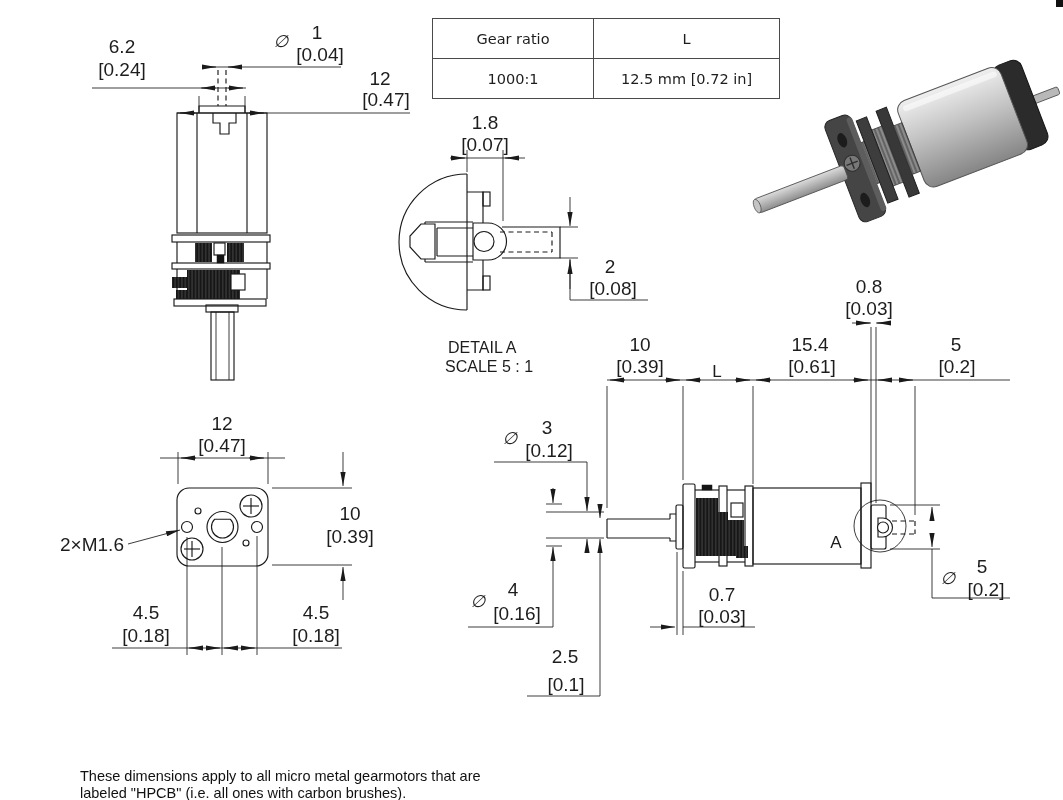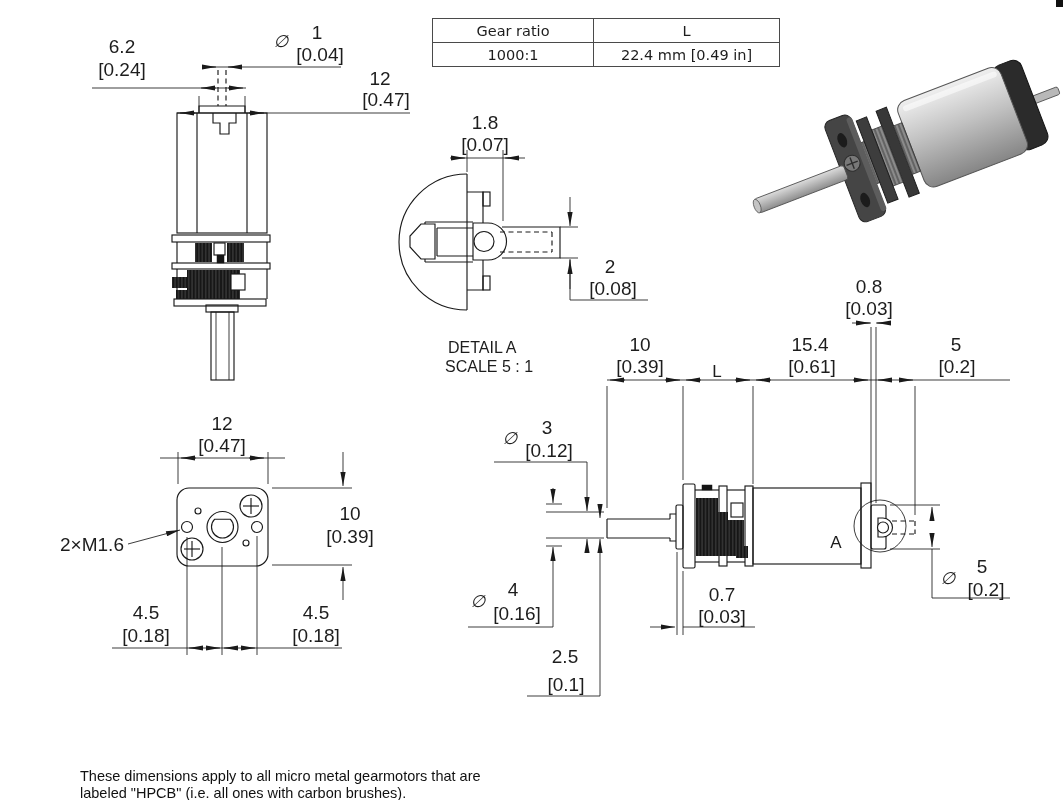--- a/index.html
+++ b/index.html
@@ -12,21 +12,21 @@
   .dash{stroke-dasharray:5 3.5;}
   .blk {fill:#141414;stroke:#141414;stroke-width:0.5;}
   text{fill:#1d1d1d;}
   .dimtxt{font-family:"Liberation Sans",sans-serif;font-size:19px;text-anchor:middle;}
   .dia{font-family:"Liberation Serif",serif;font-style:italic;font-size:17px;text-anchor:middle;}
   .lbl{font-family:"Liberation Sans",sans-serif;font-size:16px;}
   .big{font-family:"Liberation Sans",sans-serif;font-size:17px;text-anchor:middle;}
 
   #dim-table{position:absolute;left:432px;top:18px;border-collapse:collapse;
              font-family:"DejaVu Sans",sans-serif;font-size:14.5px;color:#1d1d1d;}
-  #dim-table td{border:1px solid #4a4a4a;text-align:center;padding:0 10px;height:23px;margin-left:20px;}
+  #dim-table td{border:1px solid #4a4a4a;text-align:center;padding:8px 10px;height:23px;margin-left:20px;}
   #dim-table tr td:first-child{width:140px;}
   #dim-table tr td:last-child{width:165px;}
 
   #note{position:absolute;left:80px;top:724px;font-family:"Liberation Sans",sans-serif;
         font-size:14.5px;line-height:17px;color:#111;margin-top:44px;}
   #corner{position:absolute;right:0;top:0;width:7px;height:7px;background:#111;}
 </style>
 </head>
 <body>
 
@@ -315,21 +315,21 @@
 </svg>
 
 <table id="dim-table">
   <tbody>
         <tr>
     <td>Gear ratio</td>
     <td>L</td>
   </tr>
   <tr>
     <td>1000:1</td>
-    <td>22.4 mm [0.49 in]</td>
+    <td>12.5 mm [0.72 in]</td>
   </tr>
 </tbody>
     </table>
 
 <div id="note">
   <div>These dimensions apply to all micro metal gearmotors that are</div>
   <div>labeled "HPCB" (i.e. all ones with carbon brushes).</div>
 </div>
 
 <div id="corner"></div>

